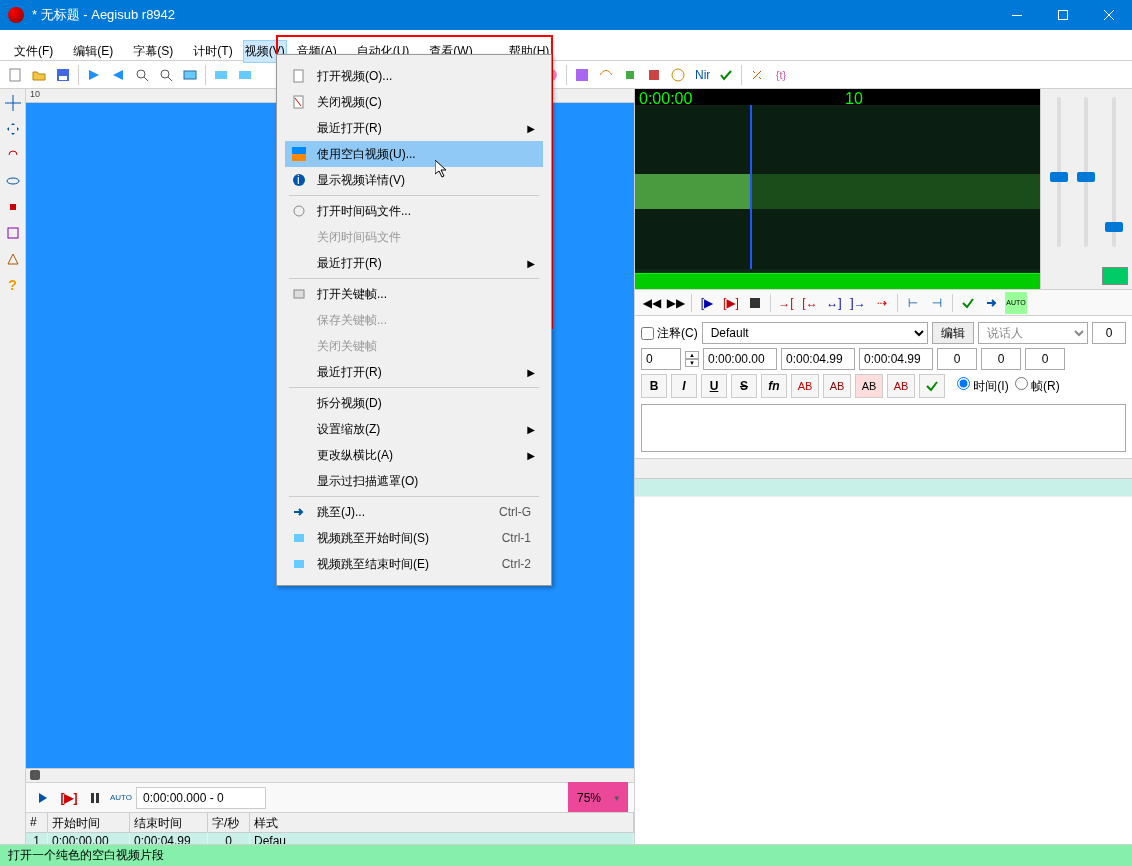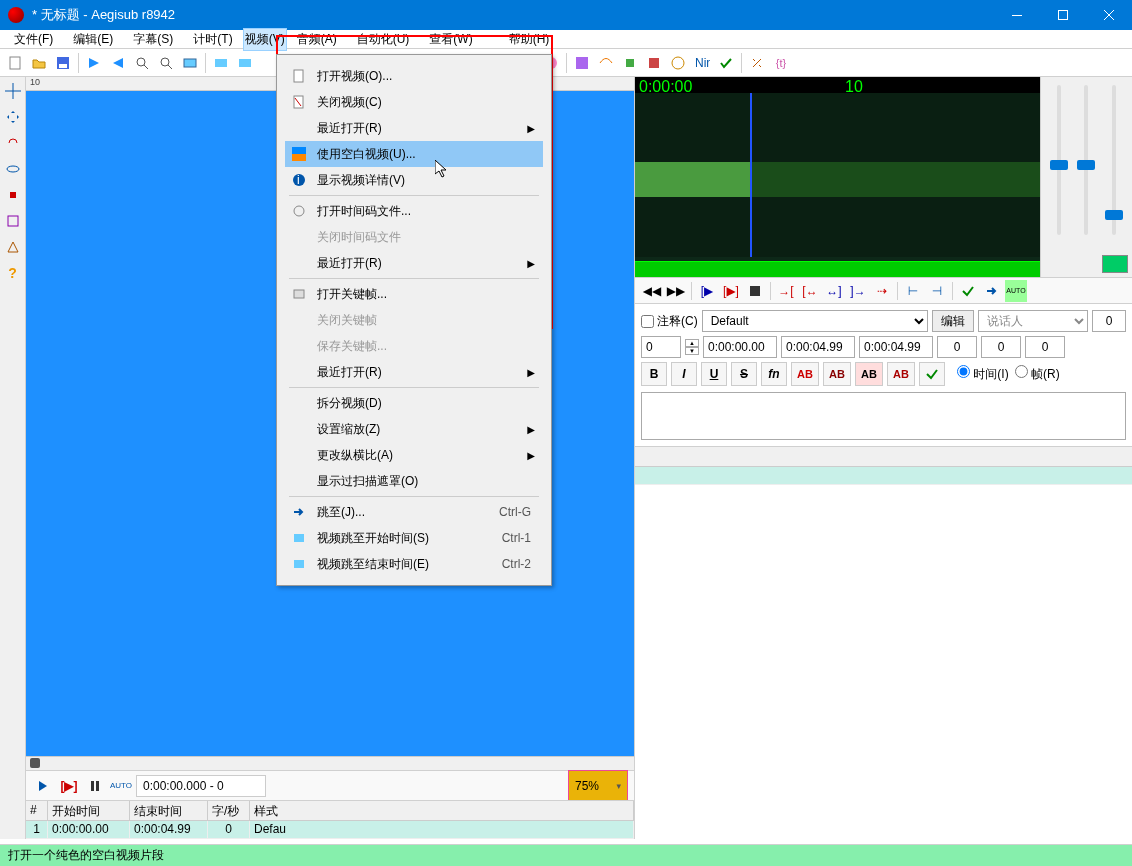--- a/index.html
+++ b/index.html
@@ -5,42 +5,42 @@
 * { box-sizing: border-box; margin: 0; padding: 0; font-family: "Microsoft YaHei", "Segoe UI", sans-serif; font-size: 12px; }
 body { background: #fff; width: 1132px; height: 866px; overflow: hidden; position: relative; }
 
 
 .titlebar { background: #0078d7; color: #fff; height: 30px; display: flex; align-items: center; padding: 0 0 0 8px; }
 .titlebar .app-icon { width: 16px; height: 16px; background: radial-gradient(circle at 30% 30%, #f00, #800); border-radius: 50%; margin-right: 8px; }
 .titlebar .title { flex: 1; font-size: 13px; }
 .titlebar .winbtn { width: 46px; height: 30px; display: flex; align-items: center; justify-content: center; color: #fff; }
 
 
-.menubar { height: 19px; display: flex; align-items: center; padding: 0 4px; border-bottom: 1px solid #d0d0d0; background: #fff; }
+.menubar { height: 19px; display: flex; align-items: center; padding: 0 4px; border-bottom: 1px solid #d0d0d0; background: #fff; margin-top: 12px; }
 .menubar .menu-item { padding: 3px 10px; }
 .menubar .menu-item.open { background: #cce8ff; border: 1px solid #99d1ff; padding: 2px 1px; }
 
 
 .toolbar { height: 28px; display: flex; align-items: center; padding: 2px 4px; border-bottom: 1px solid #d0d0d0; gap: 2px; }
 .tbtn { width: 22px; height: 22px; display: flex; align-items: center; justify-content: center; border: 1px solid transparent; }
 .tsep { width: 1px; height: 20px; background: #d0d0d0; margin: 0 2px; }
 
 
 .content { display: flex; height: calc(100% - 30px - 24px - 28px - 22px); }
 .left-tools { width: 26px; background: #f0f0f0; border-right: 1px solid #d0d0d0; padding: 4px 2px; display: flex; flex-direction: column; gap: 6px; align-items: center; }
 .left-tools .lt { width: 20px; height: 20px; display: flex; align-items: center; justify-content: center; }
 
 .left-panel { display: flex; flex-direction: column; width: 608px; }
 .video-area { flex: 1; background: #1e90ff; position: relative; }
 .video-ruler { height: 14px; background: #f0f0f0; border-bottom: 1px solid #ccc; font-size: 9px; padding-left: 4px; color: #444; }
 
 
 .video-controls { height: 30px; display: flex; align-items: center; padding: 2px 6px; gap: 4px; border-top: 1px solid #d0d0d0; background: #f9f9f9; }
 .vc-box { border: 1px solid #ccc; padding: 2px 6px; background: #fff; height: 22px; display: flex; align-items: center; }
-.vc-dropdown { border: 1px solid #ec4899; padding: 15px 6px; background: #eab308; height: 22px; display: flex; align-items: center; min-width: 60px; justify-content: space-between; }
+.vc-dropdown { border: 3px solid #ec4899; padding: 15px 6px; background: #ec4899; height: 22px; display: flex; align-items: center; min-width: 60px; justify-content: space-between; }
 
 
 .right-panel { flex: 1; display: flex; flex-direction: column; border-left: 1px solid #d0d0d0; }
 .audio-area { height: 200px; display: flex; }
 .audio-display { flex: 1; background: #0d2818; position: relative; }
 .audio-ruler { height: 16px; background: #000; color: #0f0; font-size: 10px; position: relative; }
 .audio-ruler span { position: absolute; top: 1px; font-size: 16px; color: #0f0; }
 .audio-waveform { position: absolute; top: 16px; left: 0; right: 0; bottom: 20px; background: linear-gradient(#0a1f12, #0a1f12); }
 .audio-selection { position: absolute; top: 85px; left: 0; width: 115px; height: 35px; background: #4a9b3f; }
 .audio-selection2 { position: absolute; top: 85px; left: 115px; right: 0; height: 35px; background: #1a4d1a; }
@@ -57,21 +57,21 @@
 .audio-toolbar { height: 26px; display: flex; align-items: center; padding: 2px 6px; gap: 2px; border-top: 1px solid #d0d0d0; background: #f9f9f9; }
 .audio-toolbar .tsep { height: 18px; }
 
 
 .edit-panel { padding: 6px; display: flex; flex-direction: column; gap: 4px; border-top: 1px solid #d0d0d0; }
 .edit-row { display: flex; align-items: center; gap: 4px; }
 .edit-row input[type="text"] { border: 1px solid #aaa; padding: 2px 4px; height: 22px; background: #fff; }
 .edit-row select { border: 1px solid #aaa; padding: 2px 4px; height: 22px; background: #fff; }
 .edit-row button { border: 1px solid #aaa; padding: 2px 8px; height: 22px; background: #eee; }
 .edit-row .fmt-btn { width: 26px; height: 24px; border: 1px solid #ccc; background: #f6f6f6; display:flex; align-items:center; justify-content:center; font-weight:bold; }
-.edit-row .ab-btn { width: 28px; height: 24px; border: 1px solid #ccc; background: #f6f6f6; display:flex; align-items:center; justify-content:center; font-weight:bold; font-size: 11px; }
+.edit-row .ab-btn { width: 28px; height: 24px; border: 1px solid #ccc; background: #f6f6f6; display:flex; align-items:center; justify-content:center; font-weight:normal; font-size: 11px; }
 .edit-textarea { border: 1px solid #aaa; height: 48px; background: #fff; margin-top: 2px; }
 .radio-group { display: flex; align-items: center; gap: 6px; margin-left: 8px; }
 
 
 .grid-container { border-top: 1px solid #d0d0d0; }
 .grid-header { display: flex; background: #f0f0f0; border-bottom: 1px solid #ccc; height: 20px; }
 .grid-header .gh { padding: 2px 4px; border-right: 1px solid #ccc; font-size: 12px; }
 .grid-row { display: flex; height: 18px; background: #c8f0e8; border-bottom: 1px solid #eee; }
 .grid-row .gc { padding: 1px 4px; border-right: 1px solid #eee; font-size: 12px; }
 
@@ -307,25 +307,25 @@
   <div class="dd-item">
       <div class="dd-icon">
         <svg width="14" height="14">
           <rect x="2" y="3" width="10" height="8" fill="#ddd" stroke="#888"></rect>
         </svg>
       </div>
       <span>打开关键帧...</span>
     </div>
   <div class="dd-item disabled">
       <div class="dd-icon"></div>
+      <span>保存关键帧...</span>
+    </div>
+  <div class="dd-item disabled">
+      <div class="dd-icon"></div>
       <span>关闭关键帧</span>
-    </div>
-  <div class="dd-item disabled">
-      <div class="dd-icon"></div>
-      <span>保存关键帧...</span>
     </div>
   <div class="dd-item">
       <div class="dd-icon"></div>
       <span>最近打开(R)</span>
       <span class="dd-arrow">▶</span>
     </div>
   <div class="dd-sep"></div>
   <div class="dd-item">
       <div class="dd-icon"></div>
       <span>拆分视频(D)</span>

